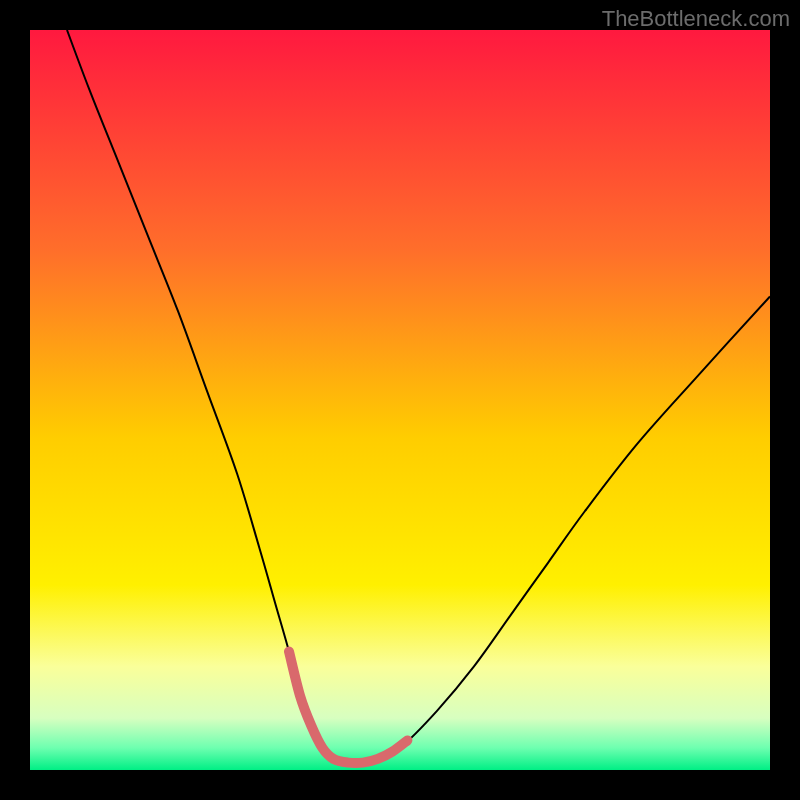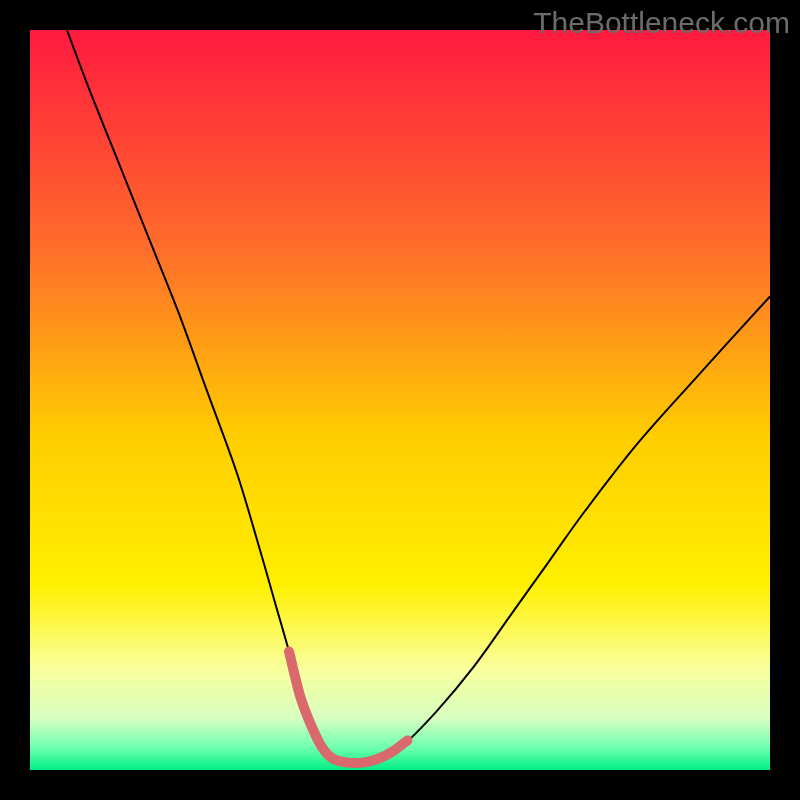--- a/index.html
+++ b/index.html
@@ -9,21 +9,21 @@
     height: 800px;
     background: #000;
     position: relative;
     font-family: Arial, sans-serif;
   }
   .watermark {
     position: absolute;
     top: 6px;
     right: 10px;
     color: #6c6c6c;
-    font-size: 30px;
+    font-size: 22px;
     font-weight: 500;
     z-index: 10;
   }
   .plot-outer {
     position: absolute;
     top: 30px;
     left: 30px;
     width: 740px;
     height: 740px;
     background: #000;

